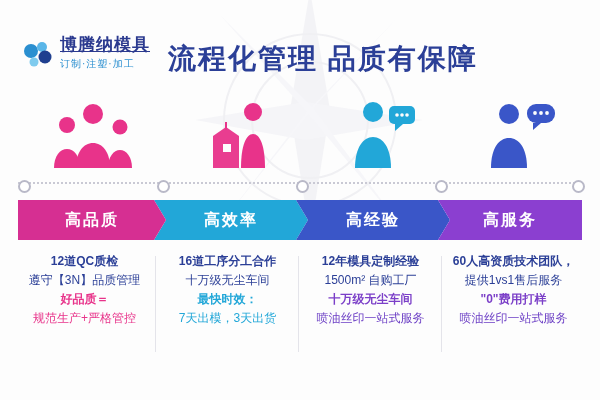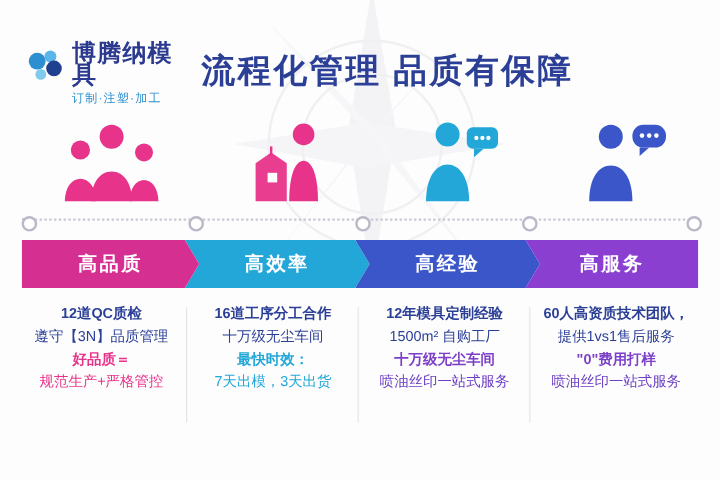--- a/index.html
+++ b/index.html
@@ -11,21 +11,21 @@
   }
   #stage{position:absolute;left:0;top:0;width:600px;height:400px;overflow:hidden;background:#fdfdfd;}
 
   
   .watermark{position:absolute;left:195px;top:-10px;width:230px;height:250px;opacity:1;}
 
   
   .logo{position:absolute;left:22px;top:36px;width:130px;height:40px;}
   .logo-mark{position:absolute;left:0;top:2px;width:34px;height:34px;}
   .logo-text{position:absolute;left:38px;top:0px;}
-  .logo-title{font-size:20px;font-weight:bold;color:#2b3a8f;letter-spacing:1px;line-height:18px;}
+  .logo-title{font-size:17px;font-weight:bold;color:#2b3a8f;letter-spacing:1px;line-height:18px;text-decoration:underline;}
   .logo-sub{font-size:10px;color:#2b8fd0;letter-spacing:1px;margin-top:3px;}
 
   .headline{position:absolute;left:168px;top:40px;width:340px;
     font-size:28px;font-weight:bold;color:#2b3f97;letter-spacing:2px;white-space:nowrap;}
 
   
   .icons{position:absolute;left:0;top:100px;width:600px;height:70px;}
   .icon-cell{position:absolute;width:120px;height:70px;}
   .icon-cell svg{display:block;margin:0 auto;}
 

